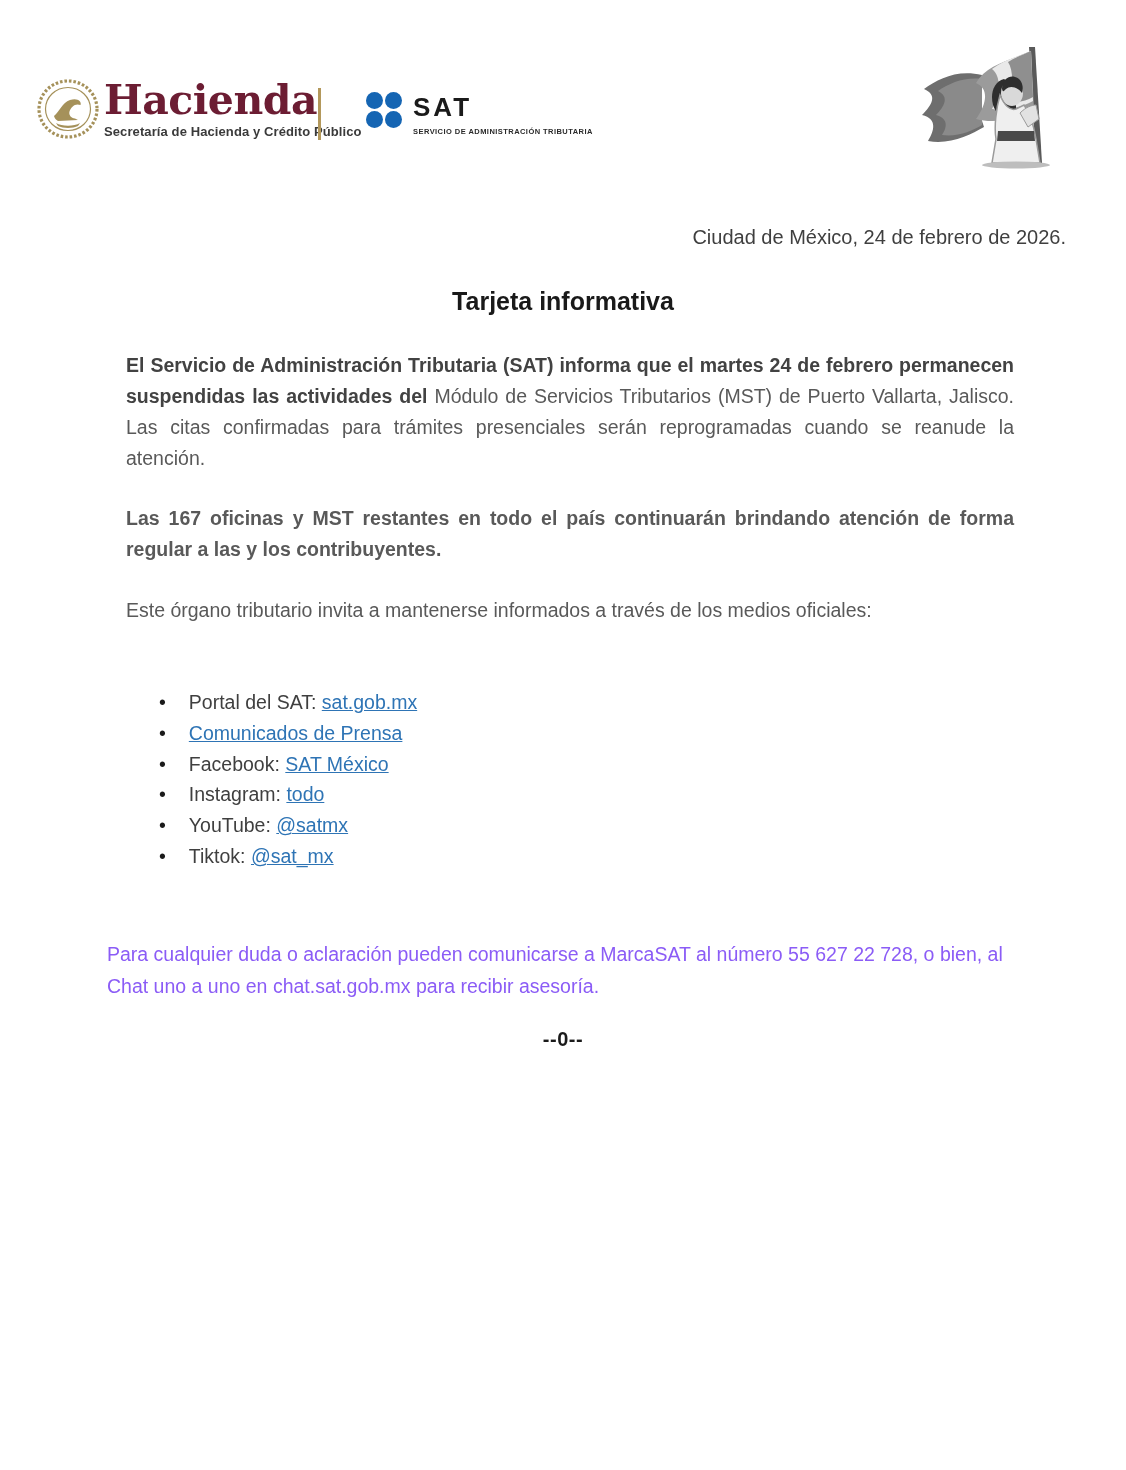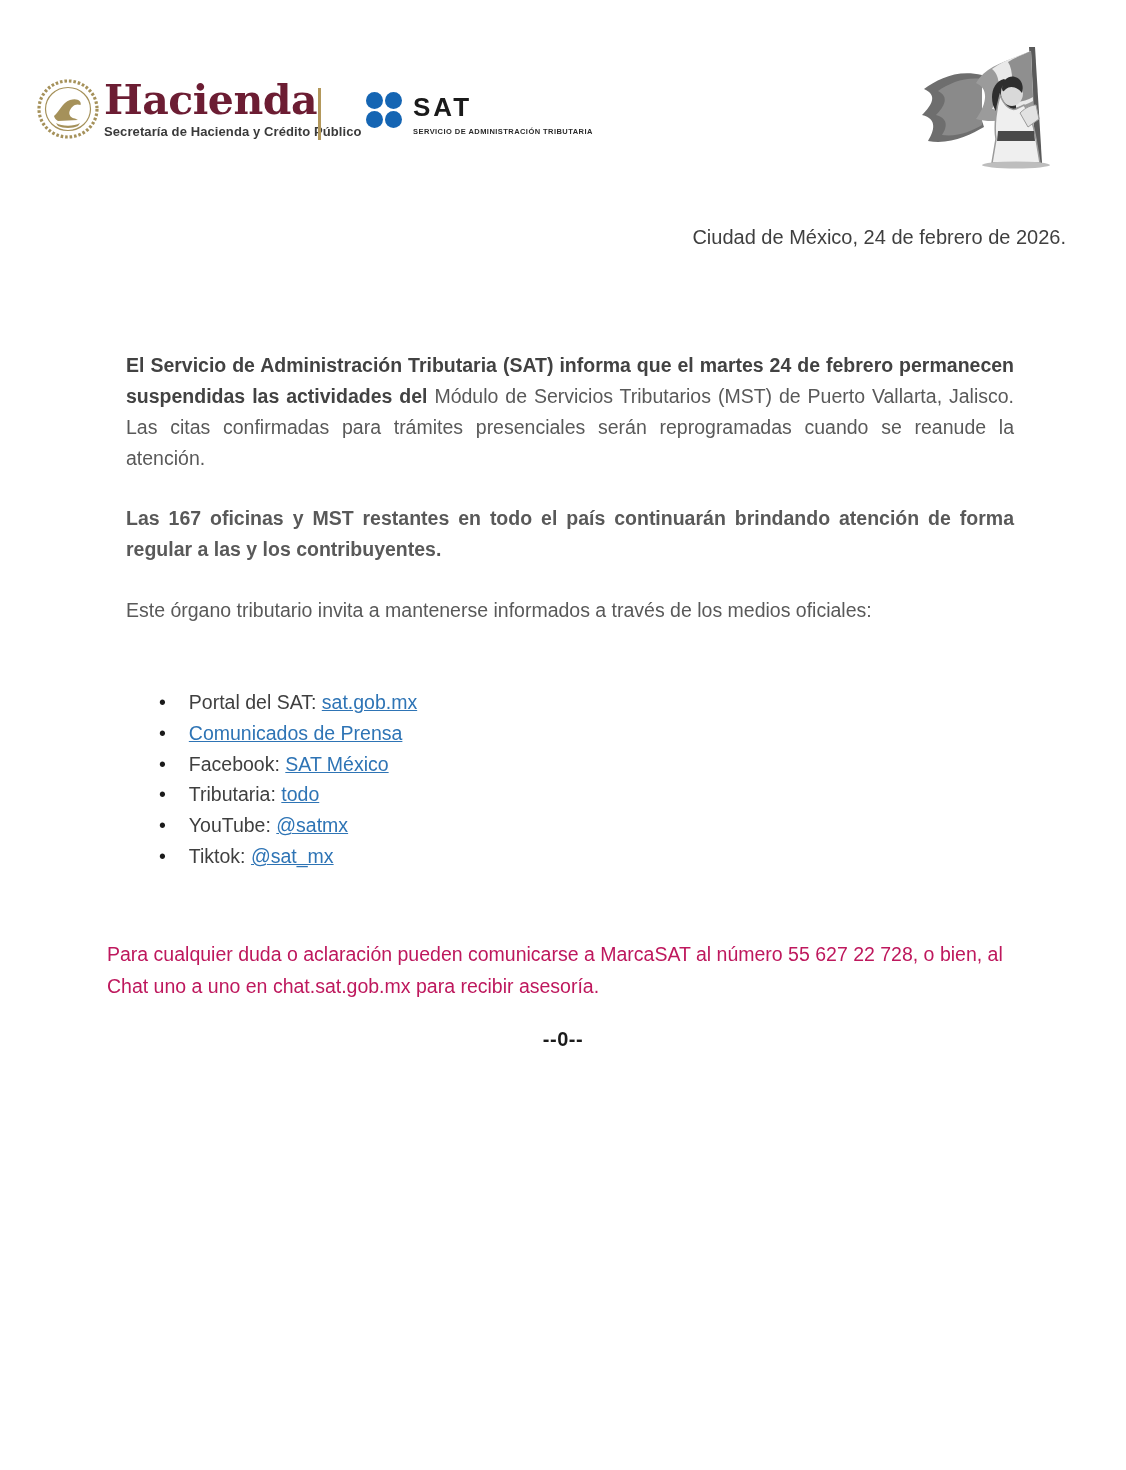--- a/index.html
+++ b/index.html
@@ -54,21 +54,21 @@
 
   .social-list { position:absolute; left:159px; top:687px; list-style:none; }
   .social-list li {
     font-size:19.5px; line-height:30.8px; color:#3F3F3F;
   }
   .social-list li::before { content:"\2022"; color:#1A1A1A; margin-right:23px; }
   .social-list a { color:#2E74B5; text-decoration:underline; cursor:pointer; }
 
   .para-4 {
     position:absolute; left:107px; top:938px; width:900px;
-    font-size:19.5px; line-height:32px; color:#be185d; text-align:left;
+    font-size:19.5px; line-height:32px; color:#8b5cf6; text-align:left;
   }
   .closing {
     position:absolute; left:0; top:1028px; width:1126px;
     text-align:center; font-size:20px; font-weight:bold; color:#1A1A1A; letter-spacing:0.5px;
   }
 
   
   .footer-portrait { position:absolute; left:56px; top:1296px; width:108px; height:132px; }
   .footer-text { position:absolute; left:160px; top:1316px; width:120px; text-align:left; }
   .f-year {
@@ -130,32 +130,33 @@
     <ellipse cx="100" cy="58" rx="11" ry="13" fill="#d9d9d9"></ellipse>
     <path d="M90,54 C 90,44 98,40 103,42 C 110,44 112,52 110,58 C 106,52 98,50 94,54 C 92,56 91,58 90,54 Z" fill="#2e2e2e"></path>
     <path d="M88,60 C 84,74 82,92 84,104 L 80,128 L 128,128 L 124,104 C 122,92 118,78 112,70 L 104,74 C 98,76 92,70 88,60 Z" fill="#efefef" stroke="#9a9a9a" stroke-width="1.5"></path>
     <path d="M86,96 L 122,96 L 123,106 L 85,106 Z" fill="#4a4a4a"></path>
     <path d="M108,78 C 114,72 120,70 124,70 L 127,84 L 116,92 Z" fill="#e2e2e2" stroke="#9a9a9a" stroke-width="1"></path>
     <ellipse cx="104" cy="130" rx="34" ry="3.5" fill="#bdbdbd"></ellipse>
   </svg>
 
   <div class="date-line">Ciudad de México, 24 de febrero de 2026.</div>
 
+  <div class="doc-title">Tarjeta informativa</div>
 
   <p class="body-para para-1"><span class="bold-lead">El Servicio de Administración Tributaria (SAT) informa que el martes 24 de febrero permanecen suspendidas las actividades del </span><span>Módulo de Servicios Tributarios (MST) de Puerto Vallarta, Jalisco. Las citas confirmadas para trámites presenciales serán reprogramadas cuando se reanude la atención.</span></p>
 
   <p class="body-para para-2">Las 167 oficinas y MST restantes en todo el país continuarán brindando atención de forma regular a las y los contribuyentes.</p>
 
   <p class="body-para para-3">Este órgano tributario invita a mantenerse informados a través de los medios oficiales:</p>
 
   <ul class="social-list">
     <li><span>Portal del SAT: </span><a>sat.gob.mx</a></li>
     <li><span></span><a>Comunicados de Prensa</a></li>
     <li><span>Facebook: </span><a>SAT México</a></li>
-    <li><span>Tributaria: </span><a>todo</a></li>
+    <li><span>Instagram: </span><a>todo</a></li>
     <li><span>YouTube: </span><a>@satmx</a></li>
     <li><span>Tiktok: </span><a>@sat_mx</a></li>
   </ul>
 
   <p class="para-4">Para cualquier duda o aclaración pueden comunicarse a MarcaSAT al número 55 627 22 728, o bien, al Chat uno a uno en chat.sat.gob.mx para recibir asesoría.</p>
 
   <div class="closing">--0--</div>
 
   <svg class="footer-portrait" viewBox="0 0 108 132">
     <path d="M8,132 C 12,102 28,90 42,84 L 66,84 C 82,90 96,102 100,132 Z" fill="#2e2e2e"></path>

